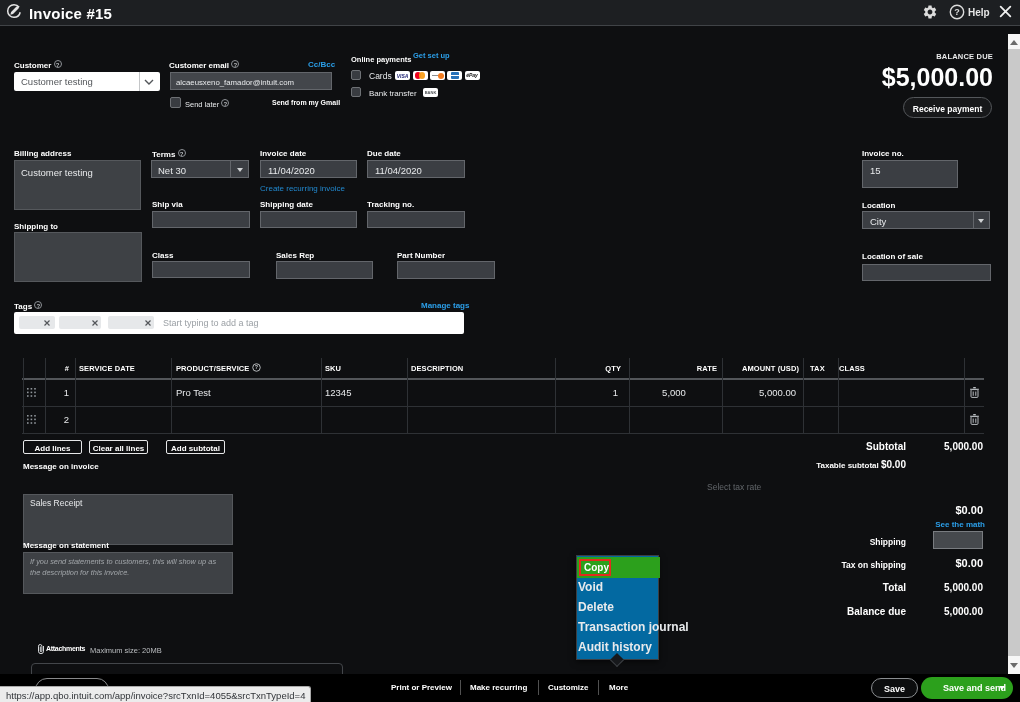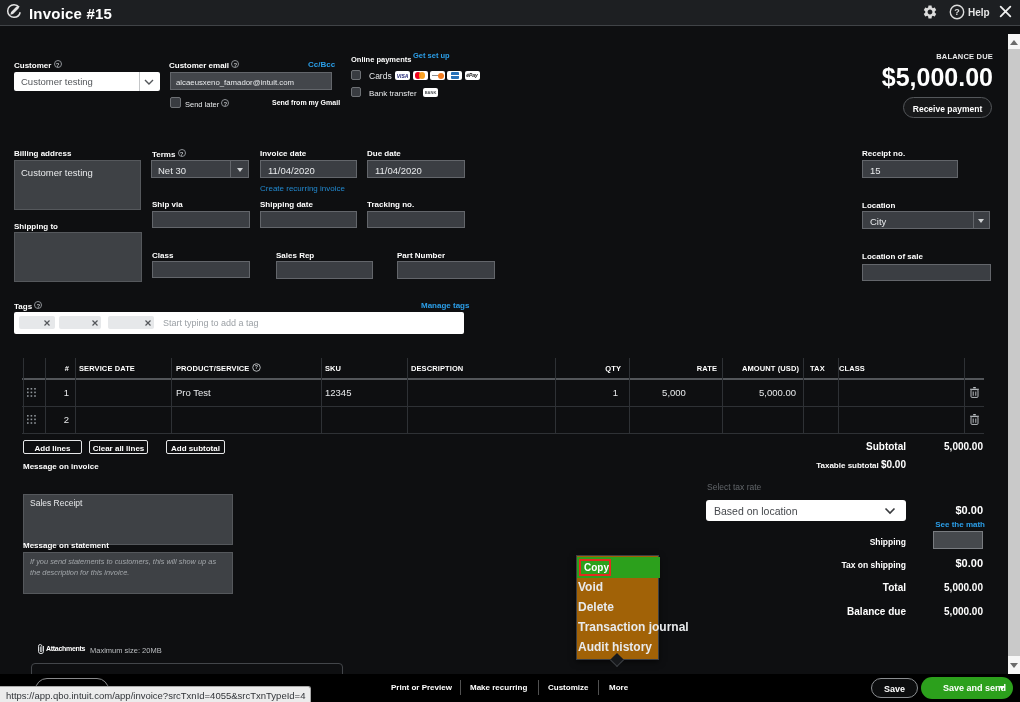--- a/index.html
+++ b/index.html
@@ -120,22 +120,22 @@
 
   <div class="lbl" style="left:367px;top:149px;">Due date</div>
   <div class="inp" style="left:367px;top:160px;width:98px;height:18px;">
     <div class="abs" style="left:7px;top:4px;font-size:9.5px;color:#e8eaec;">11/04/2020</div>
   </div>
   <div class="lbl" style="left:367px;top:200px;">Tracking no.</div>
   <div class="inp" style="left:367px;top:211px;width:98px;height:17px;"></div>
   <div class="lbl" style="left:397px;top:251px;">Part Number</div>
   <div class="inp" style="left:397px;top:261px;width:98px;height:18px;"></div>
 
-  <div class="lbl" style="left:862px;top:149px;">Receipt no.</div>
-  <div class="inp" style="left:862px;top:160px;width:96px;height:18px;">
+  <div class="lbl" style="left:862px;top:149px;">Invoice no.</div>
+  <div class="inp" style="left:862px;top:160px;width:96px;height:28px;">
     <div class="abs" style="left:7px;top:4px;font-size:9.5px;color:#e8eaec;">15</div>
   </div>
   <div class="lbl" style="left:862px;top:201px;">Location</div>
   <div class="inp" style="left:862px;top:211px;width:112px;height:18px;">
     <div class="abs" style="left:7px;top:4px;font-size:9.5px;color:#e8eaec;">City</div>
   </div>
   <div class="inp" style="left:974px;top:211px;width:16px;height:18px;border-left:none;">
     <div class="abs" style="left:4px;top:7px;width:0;height:0;border-left:3.5px solid transparent;border-right:3.5px solid transparent;border-top:4px solid #d0d2d4;"></div>
   </div>
   <div class="lbl" style="left:862px;top:252px;">Location of sale</div>
@@ -256,45 +256,39 @@
 
   <div class="lbl" style="left:23px;top:541px;">Message on statement</div>
   <div class="inp" style="left:23px;top:552px;width:210px;height:42px;background:#3e4145;border-color:#55585c;">
     <div class="abs" style="left:6px;top:4px;font-size:7.4px;font-style:italic;color:#a3a7ab;line-height:1.45;white-space:normal;width:196px;">If you send statements to customers, this will show up as the description for this invoice.</div>
   </div>
 
   <div class="rlbl" style="right:114px;top:441px;font-size:10px;">Subtotal</div>
   <div class="rlbl" style="right:37px;top:441px;font-size:10px;">5,000.00</div>
   <div class="rlbl" style="right:114px;top:459px;font-size:8px;"><span style="font-size:8px;">Taxable subtotal</span> <span style="font-size:10px;">$0.00</span></div>
   <div class="abs" style="left:707px;top:482px;font-size:8.5px;color:#62666a;">Select tax rate</div>
-  <div class="abs" style="left:706px;top:500px;width:200px;height:21px;background:#fff;border-radius:3px;">
-    <div class="abs" style="left:8px;top:5px;font-size:10.5px;color:#45484c;">Based on location</div>
-    <svg class="abs" style="left:178px;top:7px;" width="12" height="8" viewBox="0 0 12 8">
-      <path d="M1.5 1.5 L6 6 L10.5 1.5" fill="none" stroke="#393b3e" stroke-width="1.6"></path>
-    </svg>
-  </div>
   <div class="rlbl" style="right:37px;top:504px;font-size:11px;">$0.00</div>
   <div class="link" style="right:35px;top:520px;left:auto;font-size:8px;">See the math</div>
   <div class="rlbl" style="right:114px;top:537px;font-size:8.5px;">Shipping</div>
   <div class="inp" style="left:933px;top:531px;width:50px;height:18px;background:#46494d;border-color:#797c80;"></div>
   <div class="rlbl" style="right:114px;top:560px;font-size:8.5px;">Tax on shipping</div>
   <div class="rlbl" style="right:37px;top:557px;font-size:11px;">$0.00</div>
   <div class="rlbl" style="right:114px;top:582px;font-size:10px;">Total</div>
   <div class="rlbl" style="right:37px;top:582px;font-size:10px;">5,000.00</div>
   <div class="rlbl" style="right:114px;top:606px;font-size:10px;">Balance due</div>
   <div class="rlbl" style="right:37px;top:606px;font-size:10px;">5,000.00</div>
 
   <svg class="abs" style="left:36px;top:643px;" width="10" height="12" viewBox="0 0 10 12">
     <path d="M7.5 3 v5.2 a2.5 2.5 0 0 1 -5 0 V3.2 a1.7 1.7 0 0 1 3.4 0 v4.8 a.8 .8 0 0 1 -1.6 0 V3.5" fill="none" stroke="#d8dadc" stroke-width="1"></path>
   </svg>
   <div class="lbl" style="left:46px;top:645px;font-size:7px;letter-spacing:-.3px;">Attachments</div>
   <div class="abs" style="left:90px;top:646px;font-size:7.5px;color:#bcbfc2;">Maximum size: 20MB</div>
   <div class="abs" style="left:31px;top:663px;width:312px;height:30px;border:1px solid #43464a;border-radius:4px;"></div>
 
-  <div class="abs" style="left:576px;top:555px;width:83px;height:105px;background:#a16207;border:1px solid #3c3f43;box-shadow:0 2px 6px rgba(0,0,0,.6);">
+  <div class="abs" style="left:576px;top:555px;width:83px;height:105px;background:#0369a1;border:1px solid #3c3f43;box-shadow:0 2px 6px rgba(0,0,0,.6);">
     <div class="abs" style="left:0;top:1px;width:83px;height:21px;background:#2ca01c;"></div>
     <div class="abs" style="left:2px;top:3px;width:32px;height:17px;border:2px solid #e32b1e;"></div>
     <div class="abs" style="left:7px;top:6px;font-size:10px;font-weight:bold;color:#fff;">Copy</div>
     <div class="abs" style="left:1px;top:21px;width:90px;font-size:12px;color:#e8eaec;line-height:20px;white-space:nowrap;font-weight:bold;">Void<br>Delete<br>Transaction journal<br>Audit history</div>
   </div>
   <div class="abs" style="left:612px;top:655px;width:10px;height:10px;background:#17191c;border-right:1px solid #3c3f43;border-bottom:1px solid #3c3f43;transform:rotate(45deg);"></div>
 
   <div class="abs" style="left:0;top:674px;width:1020px;height:28px;background:#000;">
     <div class="abs" style="left:35px;top:4px;width:74px;height:26px;border:1px solid #88898b;border-radius:12px;"></div>
     <div class="abs" style="left:391px;top:9px;font-size:8px;font-weight:bold;">Print or Preview</div>

